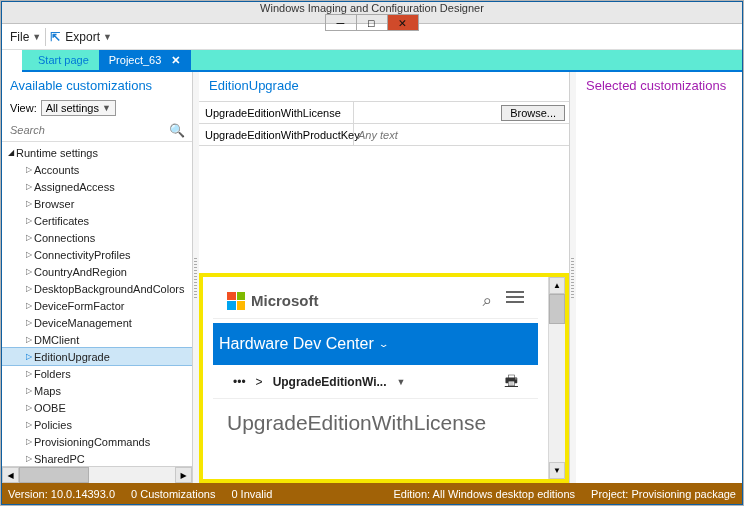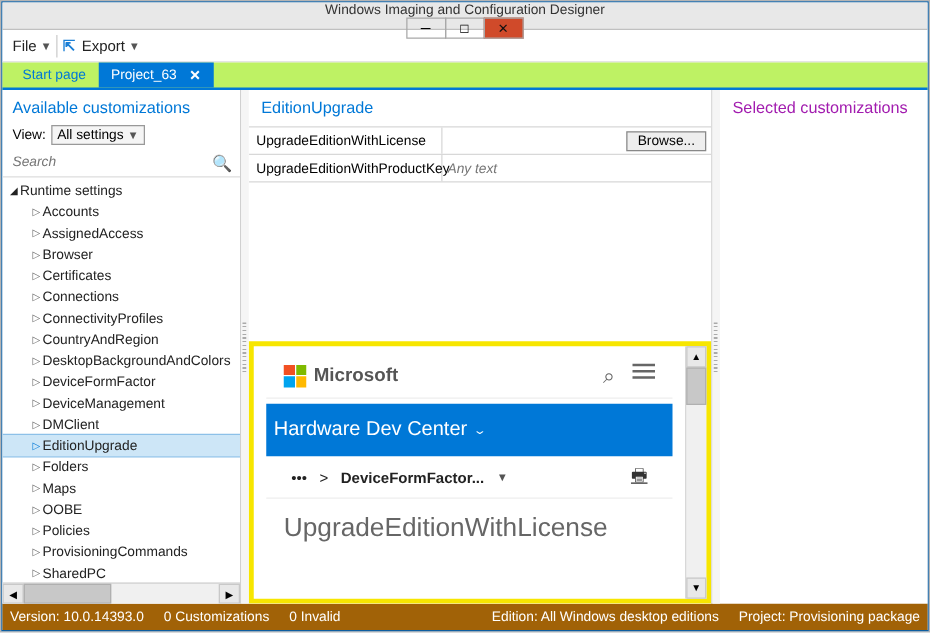--- a/index.html
+++ b/index.html
@@ -9,21 +9,21 @@
 .titlebar .icon { width: 16px; height: 16px; margin-left: 6px; background: #5ab0e0; }
 .titlebar .ttl { flex: 1; text-align: center; font-size: 11px; color: #333; }
 .wbtns { display: flex; height: 100%; }
 .wbtn { width: 32px; display: flex; align-items: center; justify-content: center; border: 1px solid #a8a8a8; margin-left: -1px; font-family: monospace; font-size: 13px; }
 .wbtn.close { background: #d04a2a; color: #111; font-weight: bold; }
 .menubar { height: 26px; background: #fff; display: flex; align-items: center; padding: 0 8px; border-bottom: 1px solid #ddd; gap: 0; }
 .mitem { font-size: 12px; color: #222; display: flex; align-items: center; gap: 3px; }
 .drop { font-size: 9px; color: #555; }
 .exp-icon { color: #1a7fd6; font-weight: bold; margin-right: 2px; }
 .divv { width: 1px; height: 18px; background: #ccc; margin: 0 4px; }
-.tabbar { height: 22px; background: #bef264; display: flex; align-items: flex-end; border-bottom: 2px solid #0078d7; padding-left: 6px; }
+.tabbar { height: 22px; background: #5eead4; display: flex; align-items: flex-end; border-bottom: 2px solid #0078d7; padding-left: 6px; margin-left: 20px; }
 .tab { height: 20px; padding: 0 10px; display: flex; align-items: center; font-size: 11px; color: #0078d7; }
 .tab.active { background: #0078d7; color: #fff; }
 .tab .x { margin-left: 10px; font-weight: bold; }
 .main { flex: 1; display: flex; background: #fff; overflow: hidden; }
 .left { width: 191px; border-right: 1px solid #d0d0d0; display: flex; flex-direction: column; position: relative; }
 .left-hdr { padding: 6px 8px 4px; color: #0078d7; font-size: 13px; }
 .viewrow { padding: 3px 8px; font-size: 11px; display: flex; align-items: center; gap: 4px; }
 .viewsel { border: 1px solid #999; padding: 1px 4px; background: #f5f5f5; display: flex; align-items: center; gap: 3px; }
 .searchrow { padding: 3px 6px; border-bottom: 1px solid #ddd; display: flex; align-items: center; }
 .searchrow input { flex: 1; border: none; outline: none; font-style: italic; color: #888; font-size: 11px; padding: 2px; }
@@ -255,21 +255,21 @@
             </div>
           </div>
           <div class="bluebar">
               <span>Hardware Dev Center</span>
               <span class="dd">⌄</span>
             </div>
           <div class="bcrow">
             <div class="bclead">
               <span>•••</span>
               <span>&gt;</span>
-              <b>DeviceFormFactor...</b>
+              <b>UpgradeEditionWi...</b>
               <span class="drop">▼</span>
             </div>
             <span class="print">🖶</span>
           </div>
           <div class="doc-h1">UpgradeEditionWithLicense</div>
         </div>
         <div class="doc-vscroll">
           <div class="sbtn">▲</div>
           <div class="vthumb"></div>
           <div class="vtrk"></div>

